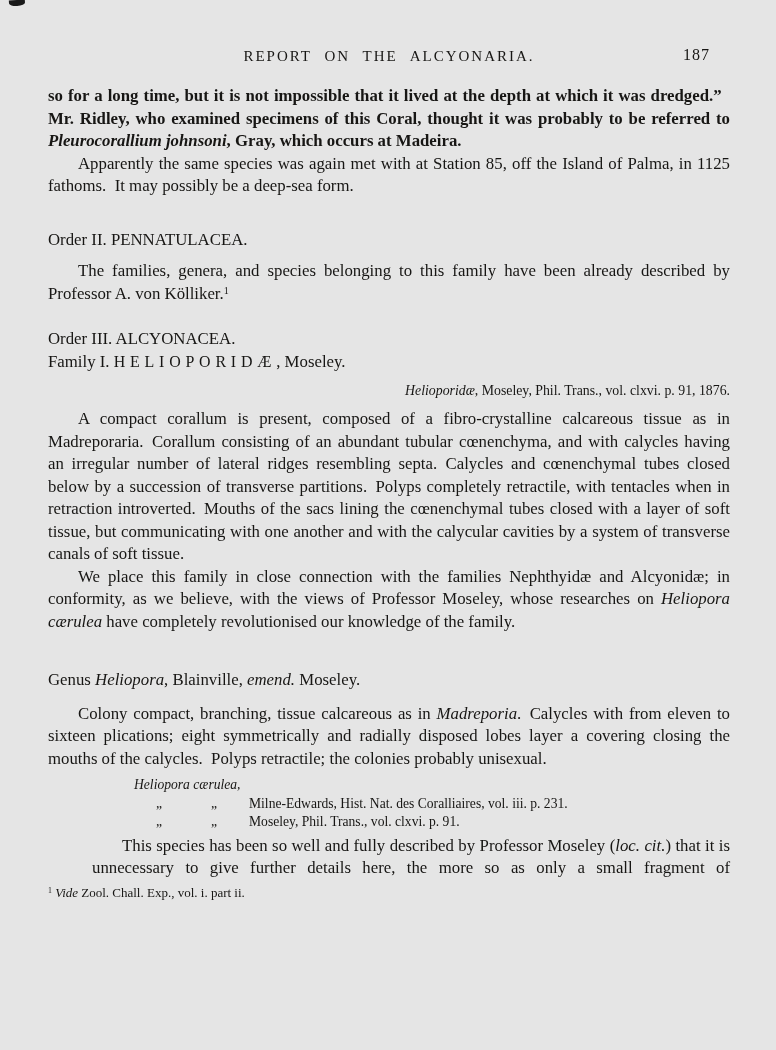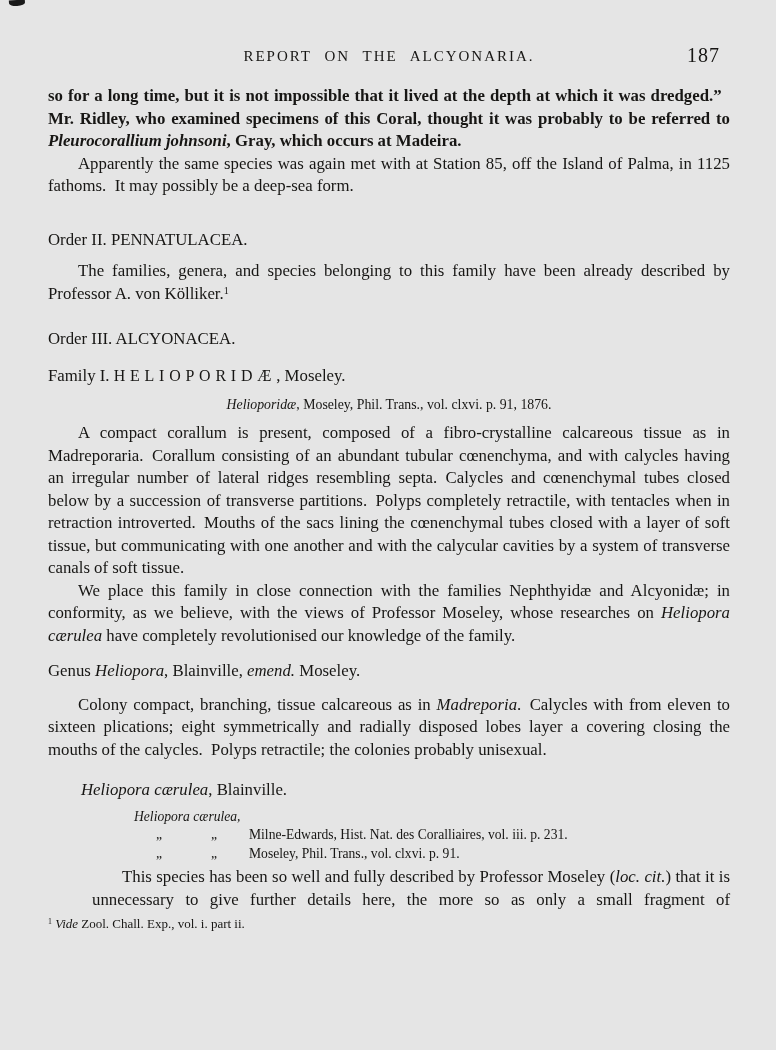--- a/index.html
+++ b/index.html
@@ -32,53 +32,53 @@
     height: 20px;
   }
   .head-title {
     display: block;
     text-align: center;
     font-size: 15px;
     letter-spacing: 2px;
     word-spacing: 7px;
   }
   .page-num {
-    position: absolute; right: 10px; top: -1px;
-    font-size: 20px;
+    position: absolute; right: 20px; top: -1px;
+    font-size: 16px;
     letter-spacing: 1px;
   }
 
   p { margin: 0; }
   .body {
     text-align: justify;
     text-indent: 30px;
   }
   .no-indent { text-indent: 0; }
   .runover { text-align-last: justify; }
 
   .p1 { margin-top: 20px; font-weight: bold; }
   .h-order2 { margin-top: 31px; }
   .p3 { margin-top: 9px; }
   .h-order3 { margin-top: 23px; }
-  .h-family { margin-top: 14px; }
+  .h-family { }
   .citation { margin-top: 9px; }
   .p4 { margin-top: 8px; }
-  .h-genus { margin-top: 13px; margin-bottom: 11px; font-family: Liberation Serif, serif; }
+  .h-genus { margin-top: 36px; margin-bottom: 11px; font-family: Liberation Serif, serif; }
   .species-head { margin-top: 18px; padding-left: 33px; }
   .synonymy { margin-top: 6px; margin-left: 86px; font-size: 13.6px; line-height: 18.5px; }
   .p7 { margin-top: 3px; margin-left: 44px; }
   .footnote { margin-top: 4px; font-size: 13px; line-height: 18px; }
 
   .heading {
     font-weight: normal;
     font-size: 16.8px;
     line-height: 22.5px;
   }
   .citation {
-    text-align: center;
+    text-align: right;
     font-size: 13.8px;
     line-height: 18px;
   }
 
   .syn-row { display: flex; }
   .syn-name { flex: none; width: 115px; white-space: nowrap; }
   .syn-name.ditto {
     display: flex;
     justify-content: space-between;
     box-sizing: border-box;
@@ -116,21 +116,20 @@
 
     <p class="citation"><span class="it">Helioporidæ</span><span>, Moseley, Phil. Trans., vol. clxvi. p. 91, 1876.</span></p>
 
     <p class="body p4"><span>A compact corallum is present, composed of a fibro-crystalline calcareous tissue as in Madreporaria. Corallum consisting of an abundant tubular cœnenchyma, and with calycles having an irregular number of lateral ridges resembling septa. Calycles and cœnenchymal tubes closed below by a succession of transverse partitions. Polyps completely retractile, with tentacles when in retraction introverted. Mouths of the sacs lining the cœnenchymal tubes closed with a layer of soft tissue, but communicating with one another and with the calycular cavities by a system of transverse canals of soft tissue.</span></p>
     <p class="body"><span>We place this family in close connection with the families Nephthyidæ and Alcyonidæ; in conformity, as we believe, with the views of Professor Moseley, whose researches on </span><span class="it">Heliopora cærulea</span><span> have completely revolutionised our knowledge of the family.</span></p>
 
     <p class="heading h-genus"><span>Genus </span><span class="it">Heliopora</span><span>, Blainville, </span><span class="it">emend.</span><span> Moseley.</span></p>
 
     <p class="body"><span>Colony compact, branching, tissue calcareous as in </span><span class="it">Madreporia</span><span>. Calycles with from eleven to sixteen plications; eight symmetrically and radially disposed lobes layer a covering closing the mouths of the calycles. Polyps retractile; the colonies probably unisexual.</span></p>
 
-    <p class="species-head"><span class="it">Heliopora cærulea</span><span>, Blainville.</span></p>
 
     <div class="synonymy">
       <div class="syn-row">
         <span class="syn-name"><span class="it">Heliopora cærulea,</span></span>
       </div>
       <div class="syn-row">
         <span class="syn-name ditto">
           <span>„</span>
           <span>„</span>
         </span>

